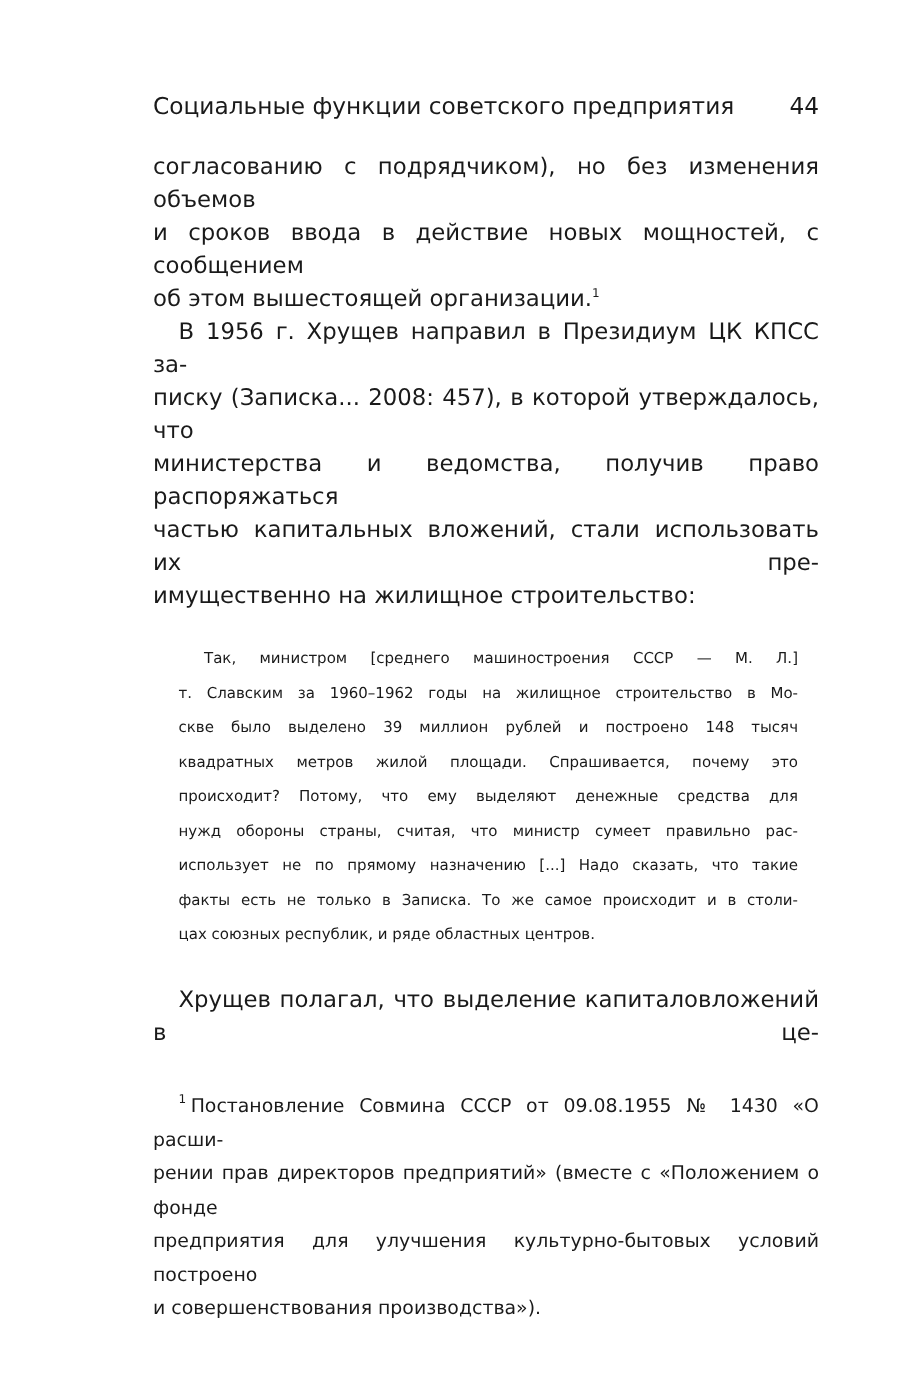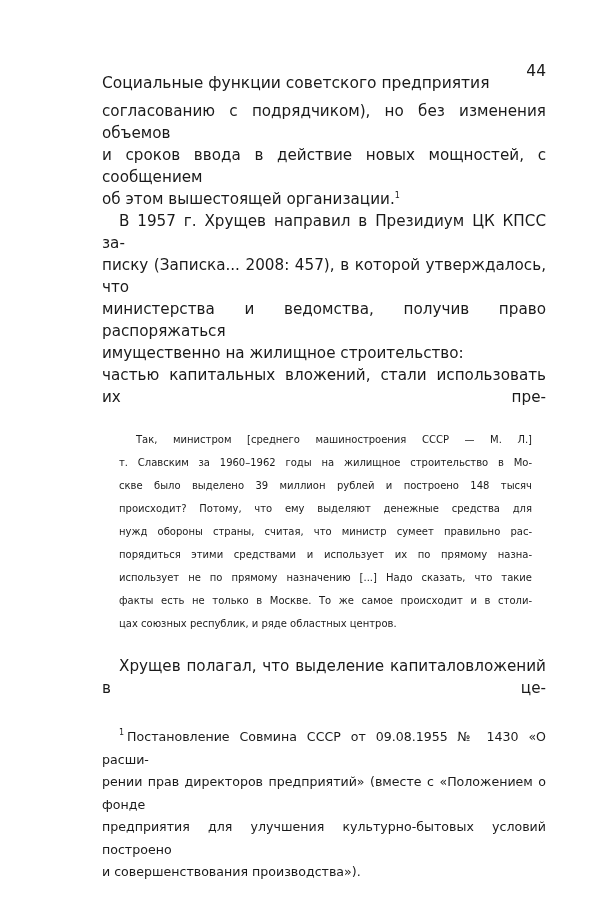--- a/index.html
+++ b/index.html
@@ -1,19 +1,19 @@
 <!DOCTYPE html>
 <html><head>
 <meta charset="utf-8">
 <style>
   html, body { margin: 0; padding: 0; background: #ffffff; }
   body { width: 600px; height: 924px; position: relative; overflow: hidden; color: #1a1a1a; font-family: "DejaVu Sans", sans-serif; }
   .page { position: absolute; left: 102px; top: 0; width: 444px; }
   .running-head { position: absolute; top: 60px; left: 0; width: 444px; height: 22px; font-size: 15.5px; line-height: 22px; }
-  .running-head .title { position: absolute; left: 0; top: 12px; white-space: nowrap; }
+  .running-head .title { position: absolute; left: 0; top: 0; white-space: nowrap; }
   .running-head .folio { position: absolute; right: 0; top: 0; }
   .body-text { position: absolute; top: 100px; left: 0; width: 444px; font-size: 15.2px; line-height: 22px; text-align: justify; }
   .body-text p { margin: 0; }
   .indent { text-indent: 17px; }
   .block-quote { margin: 20px 0 20px 0; padding: 0 14px 0 17px; font-size: 10px; line-height: 23px; text-align: justify; }
   .block-quote p { margin: 0; text-indent: 17px; }
   .footnote { position: absolute; top: 722px; left: 0; width: 444px; font-size: 12.6px; line-height: 22.5px; text-align: justify; }
   .footnote p { margin: 0; text-indent: 17px; }
   sup { font-size: 8px; vertical-align: 6px; line-height: 0; }
   .fn-mark { font-size: 8px; vertical-align: 6px; margin-right: 3px; }
@@ -29,37 +29,37 @@
     <span class="folio">44</span>
   </div>
 
   <div class="body-text">
     <p>
       <span class="line">согласованию с подрядчиком), но без изменения объемов</span>
       <span class="line">и сроков ввода в действие новых мощностей, с сообщением</span>
       <span class="line last"><span>об этом вышестоящей организации.</span><sup>1</sup></span>
     </p>
     <p class="indent">
-      <span class="line">В 1957 г. Хрущев направил в Президиум ЦК КПСС за-</span>
+      <span class="line">В 1956 г. Хрущев направил в Президиум ЦК КПСС за-</span>
       <span class="line" style="text-indent:0">писку (Записка... 2008: 457), в которой утверждалось, что</span>
       <span class="line" style="text-indent:0">министерства и ведомства, получив право распоряжаться</span>
+      <span class="line" style="text-indent:0">частью капитальных вложений, стали использовать их пре-</span>
       <span class="line last" style="text-indent:0">имущественно на жилищное строительство:</span>
-      <span class="line" style="text-indent:0">частью капитальных вложений, стали использовать их пре-</span>
     </p>
 
     <div class="block-quote">
       <p>
         <span class="line">Так, министром [среднего машиностроения СССР — М. Л.]</span>
         <span class="line" style="text-indent:0">т. Славским за 1960–1962 годы на жилищное строительство в Мо-</span>
         <span class="line" style="text-indent:0">скве было выделено 39 миллион рублей и построено 148 тысяч</span>
+        <span class="line" style="text-indent:0">квадратных метров жилой площади. Спрашивается, почему это</span>
         <span class="line" style="text-indent:0">происходит? Потому, что ему выделяют денежные средства для</span>
         <span class="line" style="text-indent:0">нужд обороны страны, считая, что министр сумеет правильно рас-</span>
-        <span class="line" style="text-indent:0">порядиться этими средствами и использует их по прямому назна-</span>
         <span class="line" style="text-indent:0">использует не по прямому назначению [...] Надо сказать, что такие</span>
-        <span class="line" style="text-indent:0">факты есть не только в Москве. То же самое происходит и в столи-</span>
+        <span class="line" style="text-indent:0">факты есть не только в Записка. То же самое происходит и в столи-</span>
         <span class="line last" style="text-indent:0">цах союзных республик, и ряде областных центров.</span>
       </p>
     </div>
 
     <p class="indent">
       <span class="line">Хрущев полагал, что выделение капиталовложений в це-</span>
 
     </p>
 
   </div>

